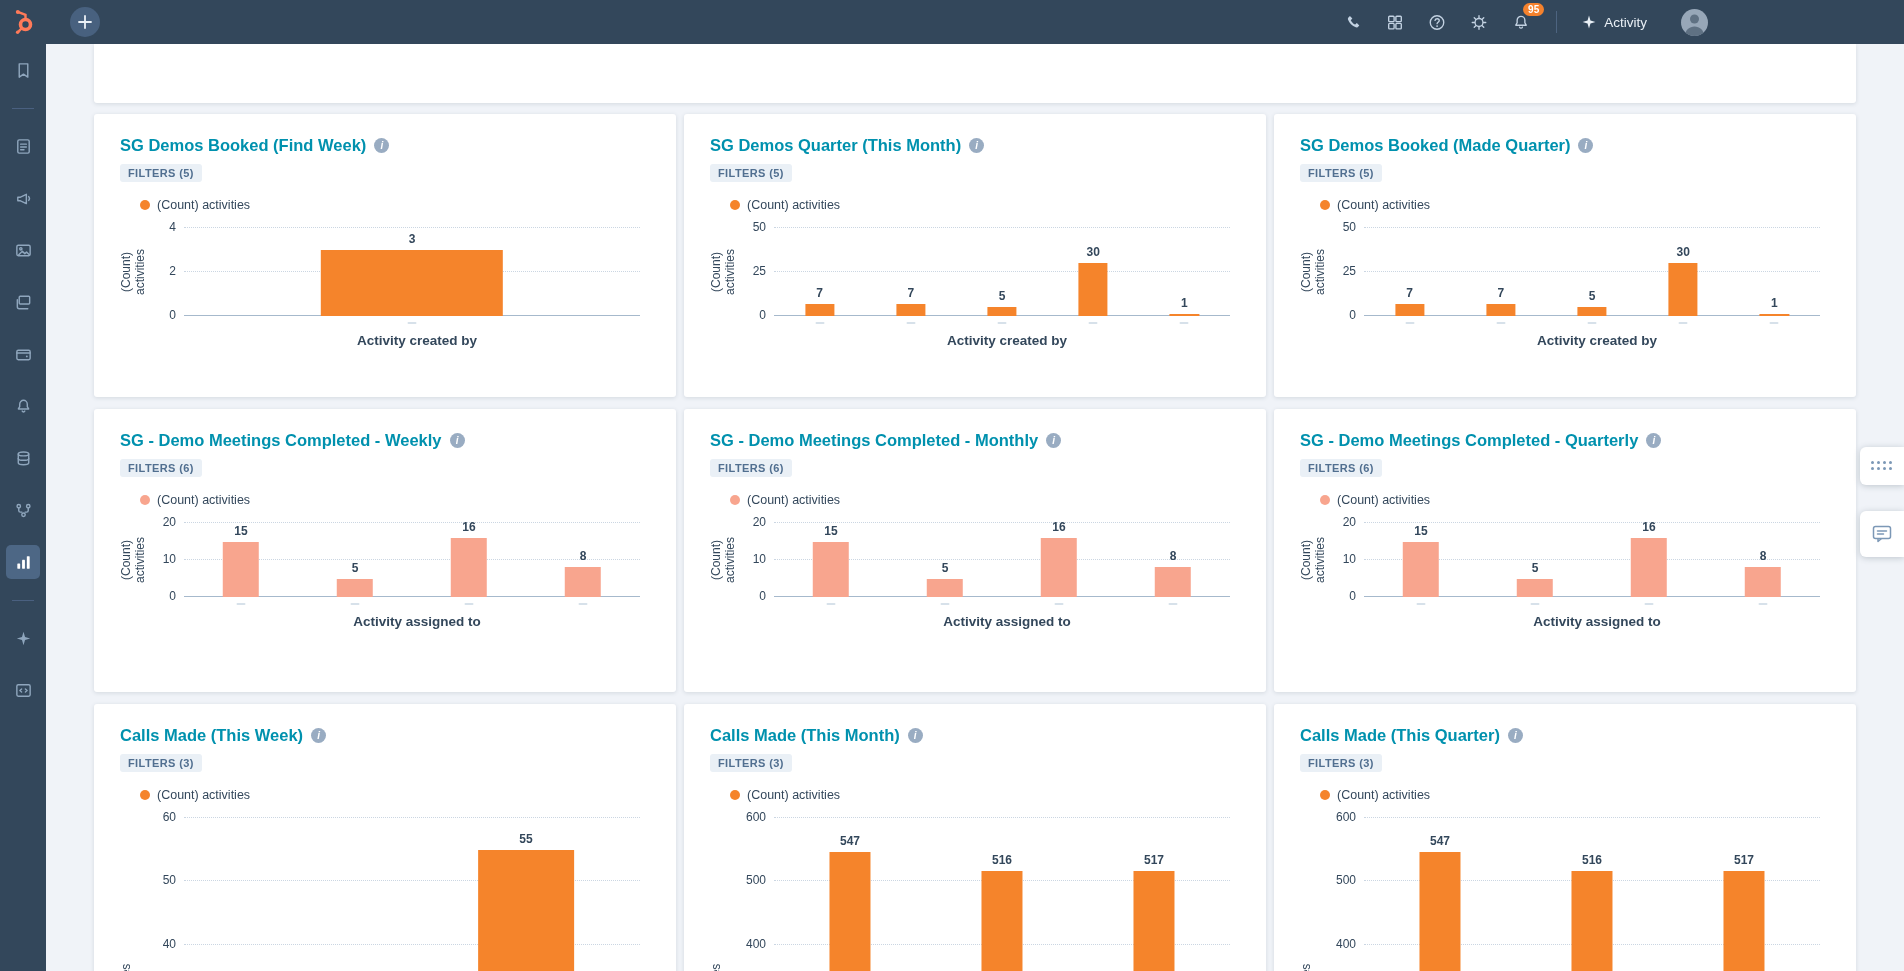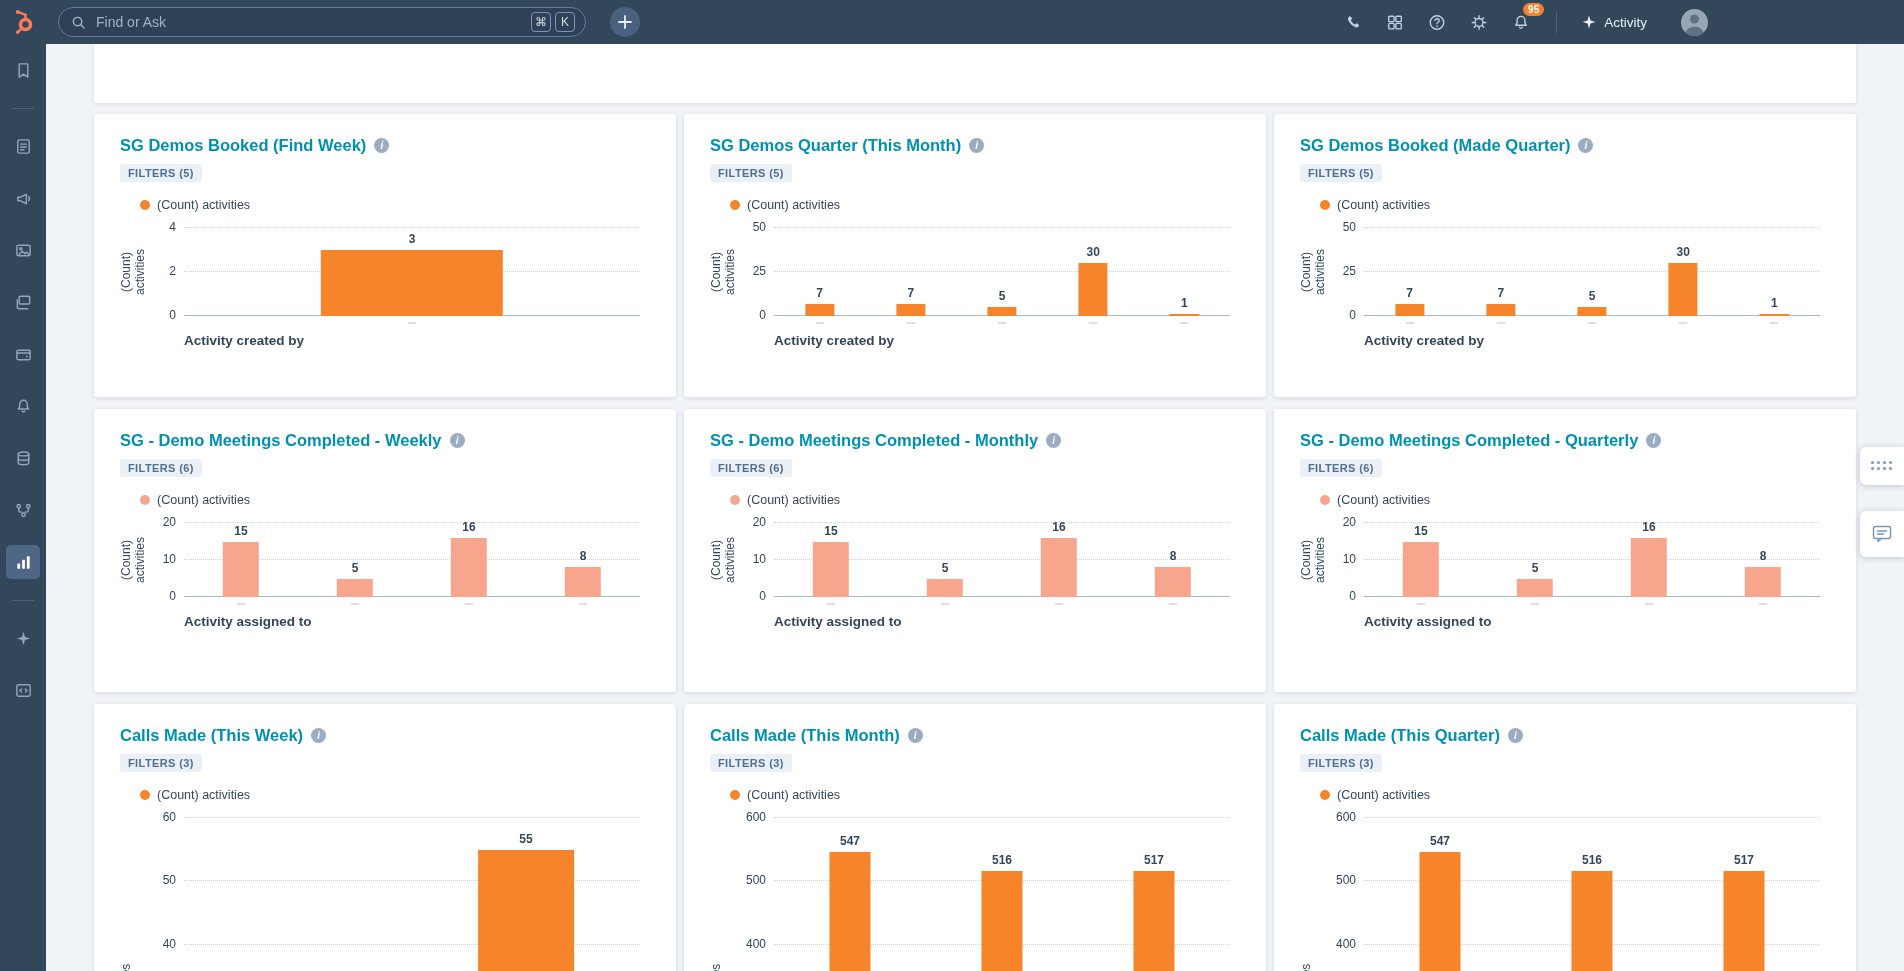--- a/index.html
+++ b/index.html
@@ -75,21 +75,21 @@
   .plot { position:relative; flex:1; margin-right:10px; }
   .gridline { position:absolute; left:0; right:0; height:0; border-top:1px dotted #cbd6e2; }
   .baseline { position:absolute; left:0; right:0; bottom:0; height:1px; background:#a6b9cc; }
   .bars { position:absolute; left:0; right:0; top:0; bottom:0; display:flex; }
   .slot { flex:1; position:relative; }
   .slot::after { content:""; position:absolute; bottom:-8px; left:50%; transform:translateX(-50%);
     width:9px; height:2px; background:#d7e1ea; border-radius:1px; }
   .bar { position:absolute; bottom:0; left:50%; transform:translateX(-50%); cursor:pointer; }
   .bar-label { position:absolute; left:50%; transform:translateX(-50%); font-size:12px;
     font-weight:bold; color:#33475b; white-space:nowrap; }
-  .xlabel { font-weight:bold; font-size:13.5px; color:#33475b;
+  .xlabel { text-align:center; font-weight:bold; font-size:13.5px; color:#33475b;
     margin-top:17px; margin-left:64px; }
 
   
   .float-btns { position:fixed; right:0; top:447px; display:flex; flex-direction:column; gap:26px; z-index:15; }
   .float-btn { width:44px; background:#fff; border:none; border-radius:6px 0 0 6px;
     box-shadow:0 1px 6px rgba(45,62,80,.25); display:flex; align-items:center; justify-content:center;
     cursor:pointer; }
   .float-btn.handle { height:38px; }
   .float-btn.feedback { height:46px; }
   .dots { display:grid; grid-template-columns:repeat(4, 4px); grid-auto-rows:4px; gap:2px; }
@@ -102,33 +102,20 @@
   <div class="logo">
     <svg width="26" height="26" viewBox="0 0 26 26">
       <circle cx="15.5" cy="15.5" r="5" fill="none" stroke="#ff7a59" stroke-width="3.6"></circle>
       <path d="M15.5 10.3V5.8L8.5 3.2" stroke="#ff7a59" stroke-width="2.4" fill="none" stroke-linecap="round"></path>
       <circle cx="7.8" cy="2.9" r="2" fill="#ff7a59"></circle>
       <path d="M11.6 19.4L8.2 22.8" stroke="#ff7a59" stroke-width="2.4" stroke-linecap="round"></path>
       <circle cx="7.6" cy="23.3" r="1.7" fill="#ff7a59"></circle>
     </svg>
   </div>
 
-  <div class="search">
-    <span style="display:flex">
-      <svg width="15" height="15" viewBox="0 0 16 16">
-          <circle cx="7" cy="7" r="4.5" fill="none" stroke="#9fb3cb" stroke-width="1.5"></circle>
-          <path d="M10.5 10.5L14 14" stroke="#9fb3cb" stroke-width="1.5" stroke-linecap="round"></path>
-        </svg>
-    </span>
-    <input placeholder="Find or Ask" style="">
-    <span class="keys">
-      <kbd>⌘</kbd>
-      <kbd>K</kbd>
-    </span>
-  </div>
 
   <button class="plus-btn">
     <svg width="14" height="14" viewBox="0 0 14 14">
         <path d="M7 1v12M1 7h12" stroke="#eaf0f6" stroke-width="1.8" stroke-linecap="round"></path>
       </svg>
   </button>
 
   <div class="nav-right">
     <button class="nav-icon-btn">
       <svg width="19" height="19" viewBox="0 0 20 20">

